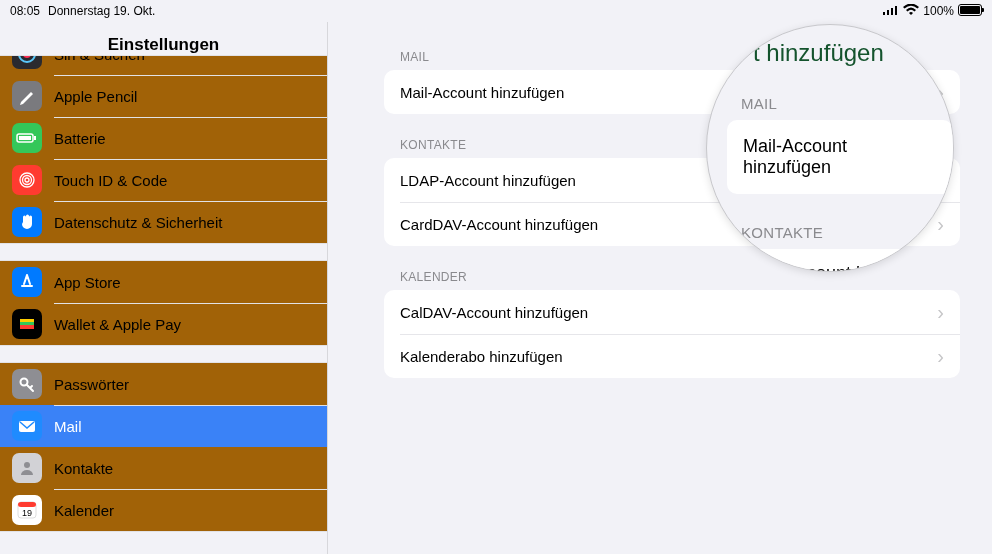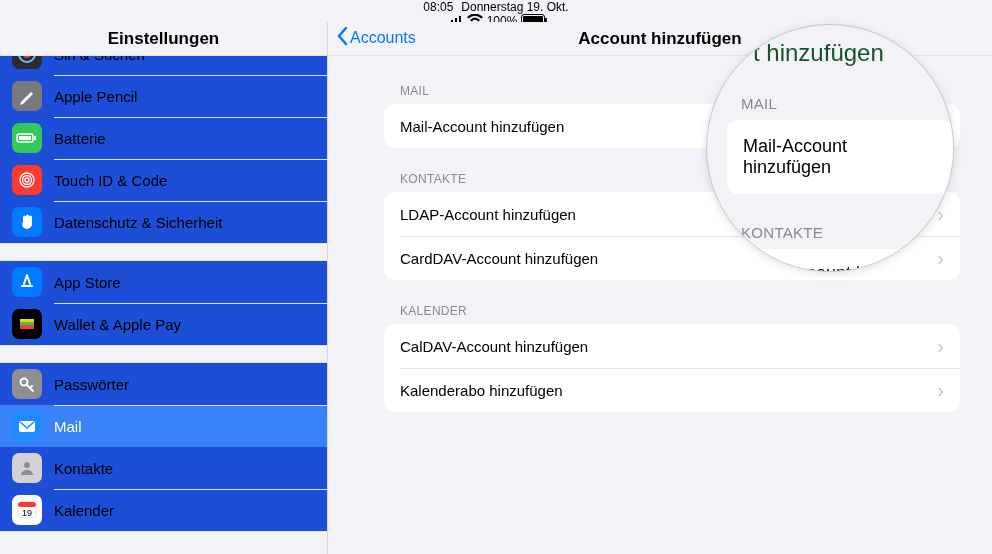--- a/index.html
+++ b/index.html
@@ -1,31 +1,31 @@
 <!DOCTYPE html>
 <html><head>
 <meta charset="utf-8">
 <style>
   * { box-sizing: border-box; margin: 0; padding: 0; }
   html, body { width: 992px; height: 554px; overflow: hidden; font-family: -apple-system, "Helvetica Neue", Arial, sans-serif; background: #f2f2f7; }
   
-  .status-bar { position: absolute; top: 0; left: 0; right: 0; height: 22px; display: flex; justify-content: space-between; align-items: center; padding: 0 10px; font-size: 12px; flex-direction: column; }
+  .status-bar { position: absolute; top: 0; left: 0; right: 0; height: 22px; display: flex; justify-content: space-between; align-items: center; padding: 0 10px; font-size: 12px; }
   .status-left { display: flex; gap: 8px; }
   .status-right { display: flex; gap: 4px; }
   .battery-pct { font-size: 12px; }
   .battery { width: 24px; height: 12px; border: 1px solid #000; border-radius: 3px; position: relative; }
   .battery::after { content: ""; position: absolute; right: -3px; top: 3px; width: 2px; height: 4px; background: #000; border-radius: 0 1px 1px 0; }
   .battery .fill { position: absolute; left: 1px; top: 1px; bottom: 1px; right: 1px; background: #000; border-radius: 1px; }
   
   .app { position: absolute; top: 22px; left: 0; right: 0; bottom: 0; display: flex; }
   .sidebar { width: 328px; background: #f2f2f7; border-right: 1px solid #d7d7db; display: flex; flex-direction: column; }
-  .sidebar-header { height: 34px; display: flex; align-items: flex-end; justify-content: center; padding-bottom: 6px; border-bottom: 1px solid #e2e2e6; }
+  .sidebar-header { height: 34px; display: flex; align-items: flex-end; justify-content: center; border-bottom: 1px solid #e2e2e6; }
   .sidebar-title { font-size: 17px; font-weight: 600; }
   .sidebar-content { overflow-y: hidden; flex: 1; }
-  .group { background: #1d4ed8; margin: 16px 0 0 0; border-top: 1px solid #e2e2e6; border-bottom: 1px solid #e2e2e6; }
+  .group { background: #a16207; margin: 16px 0 0 0; border-top: 1px solid #e2e2e6; border-bottom: 1px solid #e2e2e6; }
   .group.first { margin-top: 0; }
   .row { display: flex; align-items: center; height: 42px; padding: 0 12px; position: relative; }
   .row + .row::before { content: ""; position: absolute; left: 54px; right: 0; top: 0; height: 1px; background: #e2e2e6; }
   .row.selected { background: #3a82f7; }
   .row.selected .label { color: #fff; }
   .row.selected + .row::before { display: none; }
   .icon-box { width: 30px; height: 30px; border-radius: 7px; margin-right: 12px; display: flex; align-items: center; justify-content: center; flex-shrink: 0; }
   .label { font-size: 15px; color: #000; }
   
   .detail { flex: 1; background: #f2f2f7; position: relative; }
@@ -190,31 +190,20 @@
                 <text x="11" y="17" text-anchor="middle" font-size="9" fill="#000">19</text>
               </svg>
             </div>
             <div class="label">Kalender</div>
           </div>
         </div>
       </div>
   </div>
 
   <div class="detail">
-    <div class="detail-nav">
-      <div class="back">
-        <span class="chev">
-          <svg width="12" height="20" viewBox="0 0 12 20">
-              <path d="M10 2 L3 10 L10 18" stroke="#007aff" stroke-width="2.5" fill="none" stroke-linecap="round" stroke-linejoin="round"></path>
-            </svg>
-        </span>
-        <span>Accounts</span>
-      </div>
-      <div class="detail-title">Account hinzufügen</div>
-    </div>
     <div class="detail-body" id="detail-body">
         <div class="section-header first">MAIL</div>
         <div class="card">
           <div class="card-row">
             <div class="txt">Mail-Account hinzufügen</div>
             <div class="chev-r">›</div>
           </div>
         </div>
         <div class="section-header">KONTAKTE</div>
         <div class="card">

